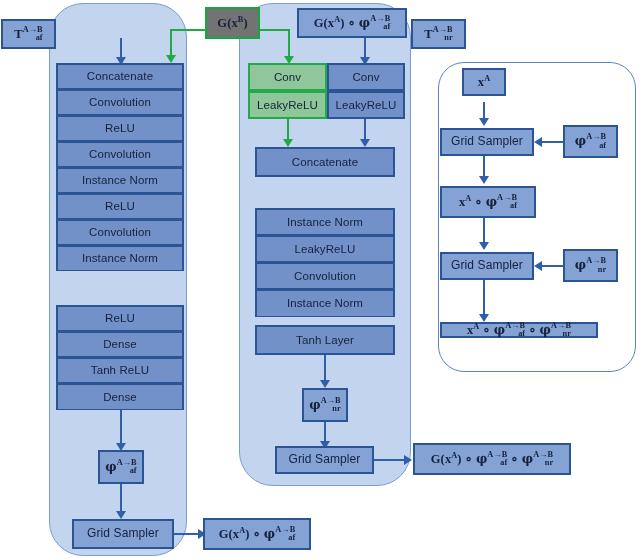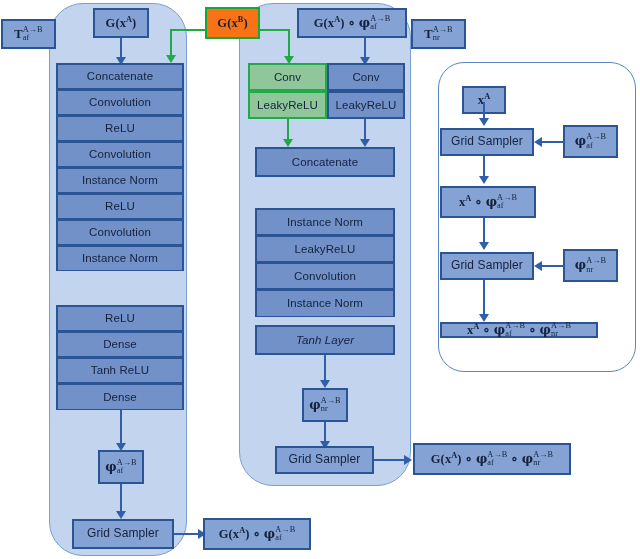--- a/index.html
+++ b/index.html
@@ -52,39 +52,39 @@
     border-color:#22a94a;
   }
   .node.math{
     font-family:"Liberation Serif", serif;
     font-weight:bold;
     font-size:12.5px;
     background:#84a3d4;
     border:2px solid #2b5495;
   }
   .node.math.green{
-    background:#f97316;
+    background:#737373;
     border:2px solid #14a83c;
     align-items:center;
   }
   .node.io{
     background:#84a3d4;
   }
 
   
   .m{ font-family:"Liberation Serif", serif; font-weight:bold; white-space:nowrap;}
   .m sup{ font-size:.66em; vertical-align:super; line-height:0; font-weight:bold;}
   .phi{ font-family:"DejaVu Serif", serif; font-weight:bold;}
   .subsup{
     display:inline-block;
     vertical-align:-0.28em;
     font-size:.66em;
     line-height:.98;
-    text-align:left;
-    font-weight:normal;
+    text-align:right;
+    font-weight:bold;
   }
   .subsup i{ display:block; font-style:normal; }
 
   
   .ln{ position:absolute; background:#2f5fa8; }
   .ln.v{ width:2px; }
   .ln.h{ height:2px; }
   .ln.green{ background:#1faa46; }
   .arrow{
     position:absolute;
@@ -119,23 +119,20 @@
   <div class="container-white" style="left:438px;top:62px;width:198px;height:310px;"></div>
 
   <div class="node math io" style="left:1px;top:19px;width:55px;height:30px;">
     <span class="m"><span>T</span><span class="subsup"><i>A→B</i><i>af</i></span></span>
   </div>
 
   <div class="node math io" style="left:411px;top:19px;width:55px;height:30px;">
     <span class="m"><span>T</span><span class="subsup"><i>A→B</i><i>nr</i></span></span>
   </div>
 
-  <div class="node math io" style="left:93px;top:8px;width:56px;height:30px;">
-    <span class="m"><span>G(x</span><sup>A</sup><span>)</span></span>
-  </div>
 
   <div class="ln v" style="left:120px;top:38px;height:22px;"></div>
   <div class="arrow down" style="left:116px;top:57px;"></div>
 
   <div class="node stack" style="left:56px;top:63px;width:128px;height:26px;">
       <span>Concatenate</span>
     </div>
   <div class="node stack" style="left:56px;top:89px;width:128px;height:26px;">
       <span>Convolution</span>
     </div>
@@ -240,21 +237,21 @@
   <div class="node stack" style="left:255px;top:235px;width:140px;height:27px;">
       <span>LeakyReLU</span>
     </div>
   <div class="node stack" style="left:255px;top:262px;width:140px;height:27px;">
       <span>Convolution</span>
     </div>
   <div class="node stack" style="left:255px;top:289px;width:140px;height:28px;">
       <span>Instance Norm</span>
     </div>
 
-  <div class="node" style="left:255px;top:325px;width:140px;height:30px;font-style:italic;">
+  <div class="node" style="left:255px;top:325px;width:140px;height:30px;">
       <span>Tanh Layer</span>
     </div>
 
   <div class="ln v" style="left:324px;top:355px;height:28px;"></div>
   <div class="arrow down" style="left:320px;top:380px;"></div>
 
   <div class="node math" style="left:302px;top:388px;width:46px;height:34px;">
     <span class="m"><span class="phi">φ</span><span class="subsup"><i>A→B</i><i>nr</i></span></span>
   </div>
 
@@ -265,21 +262,21 @@
     <span>Grid Sampler</span>
   </div>
 
   <div class="ln h" style="left:374px;top:459px;width:35px;"></div>
   <div class="arrow right" style="left:404px;top:455px;"></div>
 
   <div class="node math io" style="left:413px;top:443px;width:158px;height:32px;">
     <span class="m">G(x<sup>A</sup>) ∘ <span class="phi">φ</span><span class="subsup"><i>A→B</i><i>af</i></span> ∘ <span class="phi">φ</span><span class="subsup"><i>A→B</i><i>nr</i></span></span>
   </div>
 
-  <div class="node math io" style="left:462px;top:86px;width:44px;height:28px;">
+  <div class="node math io" style="left:462px;top:68px;width:44px;height:28px;">
     <span class="m"><span>x</span><sup>A</sup></span>
   </div>
 
   <div class="ln v" style="left:483px;top:102px;height:20px;"></div>
   <div class="arrow down" style="left:479px;top:118px;"></div>
 
   <div class="node" style="left:440px;top:128px;width:94px;height:28px;font-size:12px;background:#84a3d4;">
     <span>Grid Sampler</span>
   </div>
 

